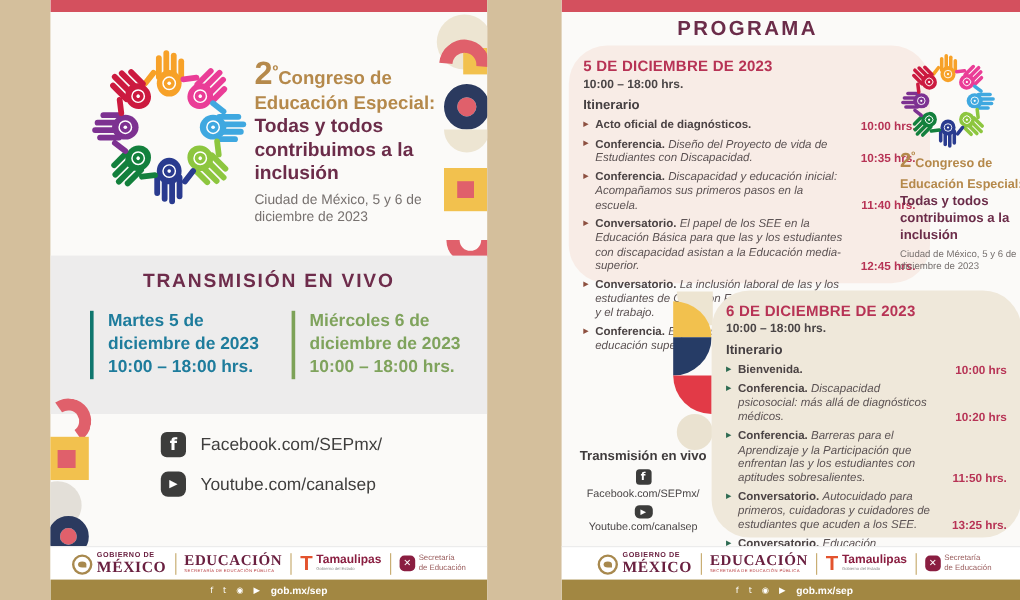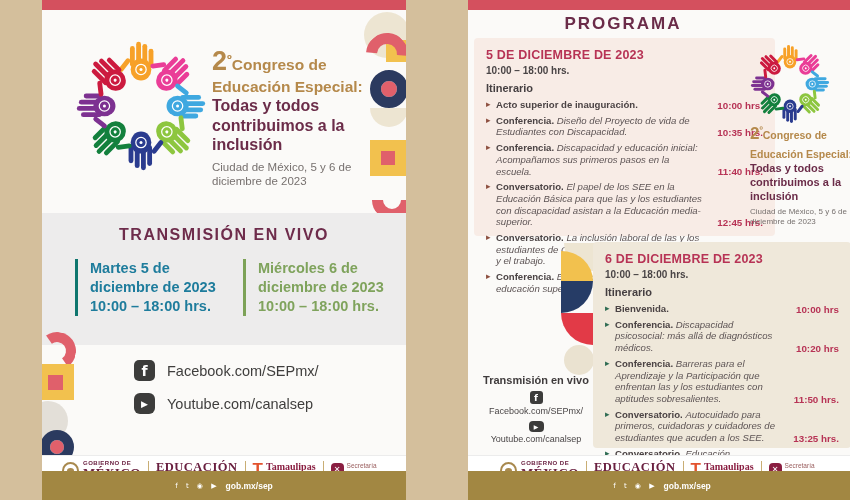--- a/index.html
+++ b/index.html
@@ -62,36 +62,36 @@
   .eagle::after { content:""; position:absolute; left:3px; top:4px; width:7px; height:5px;
                   border-radius:50% 50% 0 50%; background:#a8894e; }
   .gob-txt { color:#6a2040; line-height:1; }
   .gob-top { font-size:6px; font-weight:bold; letter-spacing:.5px; }
   .gob-bottom { font-family:"Liberation Serif", serif; font-size:13px; font-weight:bold; letter-spacing:.5px; }
   .edu { color:#6a2040; line-height:1; text-align:left; }
   .edu-main { font-family:"Liberation Serif", serif; font-size:12.5px; font-weight:bold; letter-spacing:.5px; }
   .edu-sub { font-size:3.5px; color:#b5373b; letter-spacing:.3px; margin-top:1px; }
   .tam { display:flex; align-items:center; }
   .tam-t { color:#e3532e; font-size:17px; font-weight:bold; margin-right:3px; line-height:.9; }
-  .tam-txt { line-height:1;font-family:Liberation Serif, serif; }
+  .tam-txt { line-height:1; }
   .tam-main { font-size:10px; font-weight:bold; color:#8a1e41; }
   .tam-sub { font-size:3.5px; color:#8a8a8a; margin-top:1px; }
   .sec { display:flex; align-items:center; }
   .sec-logo { width:13px; height:13px; background:#8a1e41; border-radius:4px; color:#fff; font-size:8px;
               display:flex; align-items:center; justify-content:center; margin-right:3px; }
   .sec-txt { font-size:6.5px; color:#9a5e5e; line-height:1.15; }
-  .goldbar { position:absolute; left:0; bottom:0; width:100%; height:29px; background:#a28742;
+  .goldbar { position:absolute; left:0; bottom:0; width:100%; height:17px; background:#a28742;
              display:flex; align-items:center; justify-content:center; color:#fff; }
   .gb-icons { font-size:7px; letter-spacing:3px; margin-right:6px; font-family:"DejaVu Sans", sans-serif; }
   .gb-url { font-size:8.5px; font-weight:bold; }
 
   
   .program-heading { position:absolute; left:0; top:14px; width:310px; text-align:center;
                      font-size:17px; font-weight:bold; color:#6b2c49; letter-spacing:2px; }
-  .day-box { position:absolute; border-radius:4px; padding:10px 12px 24px 12px; }
+  .day-box { position:absolute; border-radius:32px; padding:10px 12px 24px 12px; }
   .day1-box { left:6px; top:38px; width:301px; height:198px; background:#f8ece6; }
   .day2-box { left:125px; top:242px; width:258px; height:206px; background:#efe8da; }
   .day-date { font-size:12.5px; font-weight:bold; color:#b73355; letter-spacing:.2px; }
   .day-hours { font-size:10px; font-weight:bold; color:#4a4546; margin-top:3px; }
   .day-itin { font-size:11px; font-weight:bold; color:#453f41; margin:6px 0 5px 0; }
   .prow { display:flex; align-items:flex-end; margin-bottom:4px; }
   .bullet { font-size:9px; width:10px; flex:none; align-self:flex-start; line-height:1.25;
             font-family:"DejaVu Sans", sans-serif; }
   .day1-box .bullet { color:#8d4f3f; }
   .day2-box .bullet { color:#2e6b52; }
@@ -271,21 +271,21 @@
 
   <div class="program-heading">PROGRAMA</div>
 
   <div class="day-box day1-box">
     <div class="day-date">5 DE DICIEMBRE DE 2023</div>
     <div class="day-hours">10:00 – 18:00 hrs.</div>
     <div class="day-itin">Itinerario</div>
 
     <div class="prow">
       <span class="bullet">▸</span>
-      <span class="ptext"><span class="plead">Acto superior de inauguración.</span> <span class="pdesc"></span></span>
+      <span class="ptext"><span class="plead">Acto oficial de diagnósticos.</span> <span class="pdesc"></span></span>
       <span class="ptime">10:00 hrs.</span>
     </div>
     <div class="prow">
       <span class="bullet">▸</span>
       <span class="ptext"><span class="plead">Conferencia.</span> <span class="pdesc">Diseño del Proyecto de vida de Estudiantes con Discapacidad.</span></span>
       <span class="ptime">10:35 hrs.</span>
     </div>
     <div class="prow">
       <span class="bullet">▸</span>
       <span class="ptext"><span class="plead">Conferencia.</span> <span class="pdesc">Discapacidad y educación inicial: Acompañamos sus primeros pasos en la escuela.</span></span>

